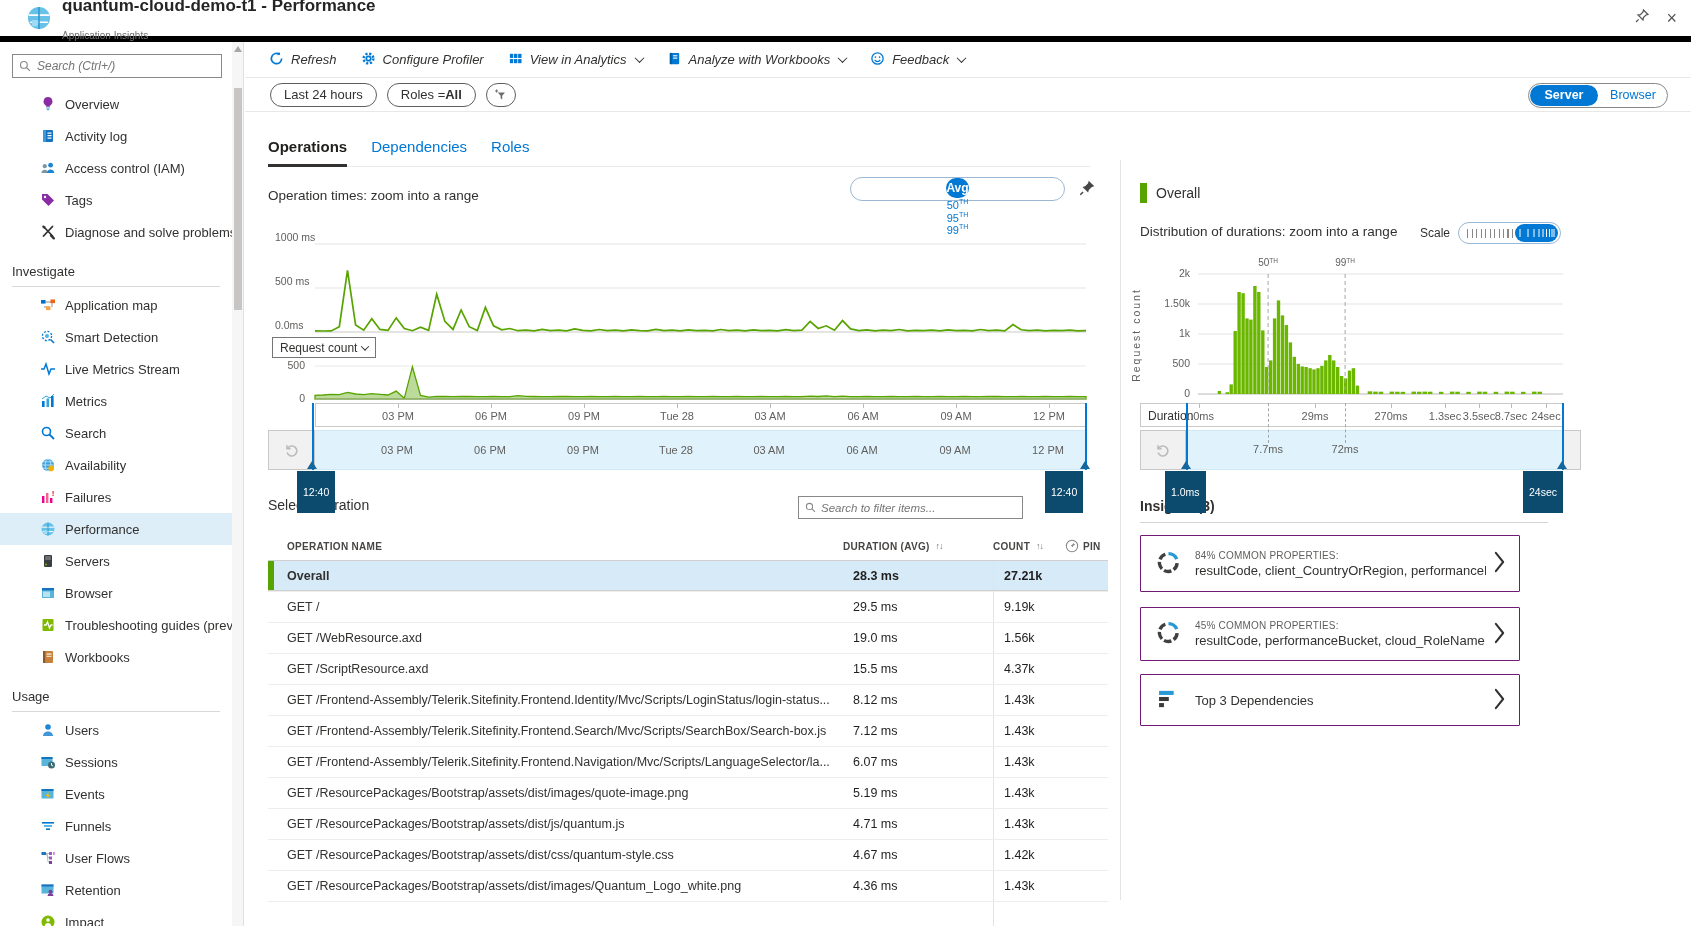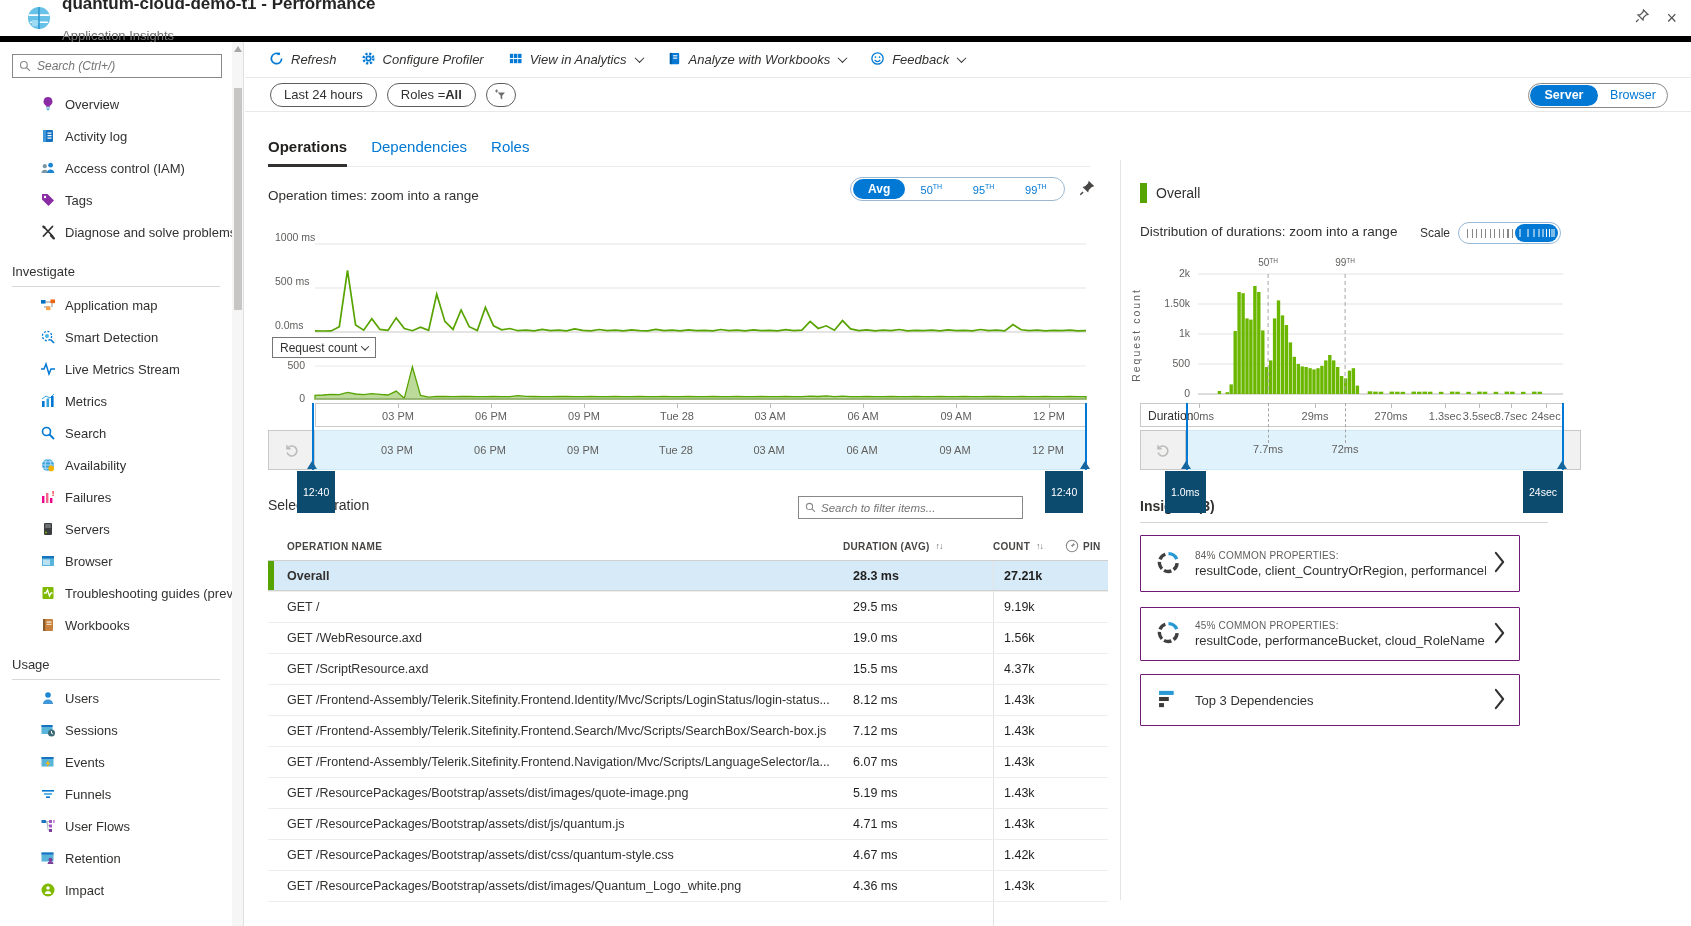--- a/index.html
+++ b/index.html
@@ -6,21 +6,21 @@
   html,body { width:1691px; height:926px; overflow:hidden; background:#fff;
     font-family:"Liberation Sans", sans-serif; color:#323130; font-size:13px; }
   .app { position:relative; width:1691px; height:926px; }
 
   
   .appbar { position:absolute; left:0; top:0; width:1691px; height:42px; background:#fff;
     border-bottom:6px solid #000000; display:flex; align-items:center; }
   .app-icon { margin-left:26px; width:26px; height:26px; display:inline-block; }
   .titles { margin-left:10px; }
   .title { font-size:17px; font-weight:bold; color:#252525; line-height:19px; }
-  .subtitle { font-size:13px; color:#737373; margin-top:15px; }
+  .subtitle { font-size:10px; color:#737373; margin-top:15px; }
   .hdr-actions { position:absolute; right:14px; top:8px; display:flex; gap:16px; align-items:center; }
   .hbtn { cursor:pointer; color:#555; font-size:18px; line-height:18px; }
 
   
   .sidebar { position:absolute; left:0; top:42px; width:232px; height:884px; background:#fff; overflow:hidden; }
   .searchrow { position:relative; margin:12px 10px 0 12px; }
   .sideSearch { width:210px; height:24px; border:1px solid #8a8886; padding:2px 6px 2px 24px;
     font-style:italic; font-size:12px; color:#605e5c; font-family:"Liberation Sans", sans-serif; outline:none; }
   .sicon { position:absolute; left:7px; top:6px; }
   #sidenav { margin-top:10px; }
@@ -60,21 +60,21 @@
   #tabs { position:absolute; left:23px; top:96px; display:flex; gap:24px; }
   .tab { font-size:15px; color:#0078d4; cursor:pointer; padding-bottom:9px; }
   .tab.active { color:#201f1e; font-weight:bold; border-bottom:3px solid #323130; }
   .tabstrip { position:absolute; left:23px; top:124px; width:822px; border-bottom:1px solid #eaeaea; }
 
   .sec-title { font-size:13.5px; color:#323130; }
   .op-times { position:absolute; left:23px; top:146px; }
   .selop { position:absolute; left:23px; top:455px; font-size:14px; }
 
   .pct-toggle { position:absolute; left:605px; top:135px; width:215px; height:24px; border:1px solid #9bb8d3;
-    border-radius:13px; background:#fff; display:flex; align-items:center; padding:0 2px; }
+    border-radius:13px; background:#fff; display:flex; align-items:center; padding:0 2px;flex-direction:column; }
   .pct { flex:1; text-align:center; font-size:11px; color:#0078d4; cursor:pointer; }
   .pct sup { font-size:7px; }
   .pct.sel { background:#0078d4; color:#fff; border-radius:10px; height:20px; line-height:20px; font-size:12px; font-weight:bold; }
   .chart-pin { position:absolute; left:833px; top:137px; cursor:pointer; }
 
   #chart-line { position:absolute; left:8px; top:188px; }
   #chart-area { position:absolute; left:8px; top:313px; }
   svg text.tick { font-size:10.5px; fill:#605e5c; font-family:"Liberation Sans", sans-serif; }
   svg text.ptick { font-size:10px; fill:#605e5c; font-family:"Liberation Sans", sans-serif; }
 
@@ -310,20 +310,31 @@
         <div class="nav-item">
           <span class="nico">
             <svg viewBox="0 0 16 16">
               <rect x="2" y="7" width="2.4" height="7" fill="#ec008c"></rect>
               <rect x="6" y="4" width="2.4" height="10" fill="#f5618a"></rect>
               <rect x="10" y="9" width="2.4" height="5" fill="#ec008c"></rect>
               <text x="13" y="6.5" font-size="8" fill="#e81123" font-weight="bold" text-anchor="middle">!</text>
             </svg>
           </span>
           <span class="nlbl">Failures</span>
+        </div>
+        <div class="nav-item sel">
+          <span class="nico">
+            <svg viewBox="0 0 16 16">
+              <circle cx="8" cy="8" r="6.5" fill="#68c2e8"></circle>
+              <path d="M1.8 6.2h12.4M2.8 10.6h10.4" stroke="#fff" stroke-width="1" fill="none"></path>
+              <path d="M8 1.5v13" stroke="#2e9bd6" stroke-width="1"></path>
+              <rect x="3.8" y="9.3" width="3.6" height="3.6" rx="0.8" fill="#9fdbf4"></rect>
+            </svg>
+          </span>
+          <span class="nlbl">Performance</span>
         </div>
         <div class="nav-item">
           <span class="nico">
             <svg viewBox="0 0 16 16">
               <rect x="4" y="2" width="8" height="12" rx="1" fill="#3b3e41"></rect>
               <rect x="5.2" y="3.5" width="5.6" height="1" fill="#9fa3a6"></rect>
               <rect x="5.2" y="5.5" width="5.6" height="1" fill="#9fa3a6"></rect>
               <circle cx="6" cy="11.5" r="0.9" fill="#7fba00"></circle>
             </svg>
           </span>

